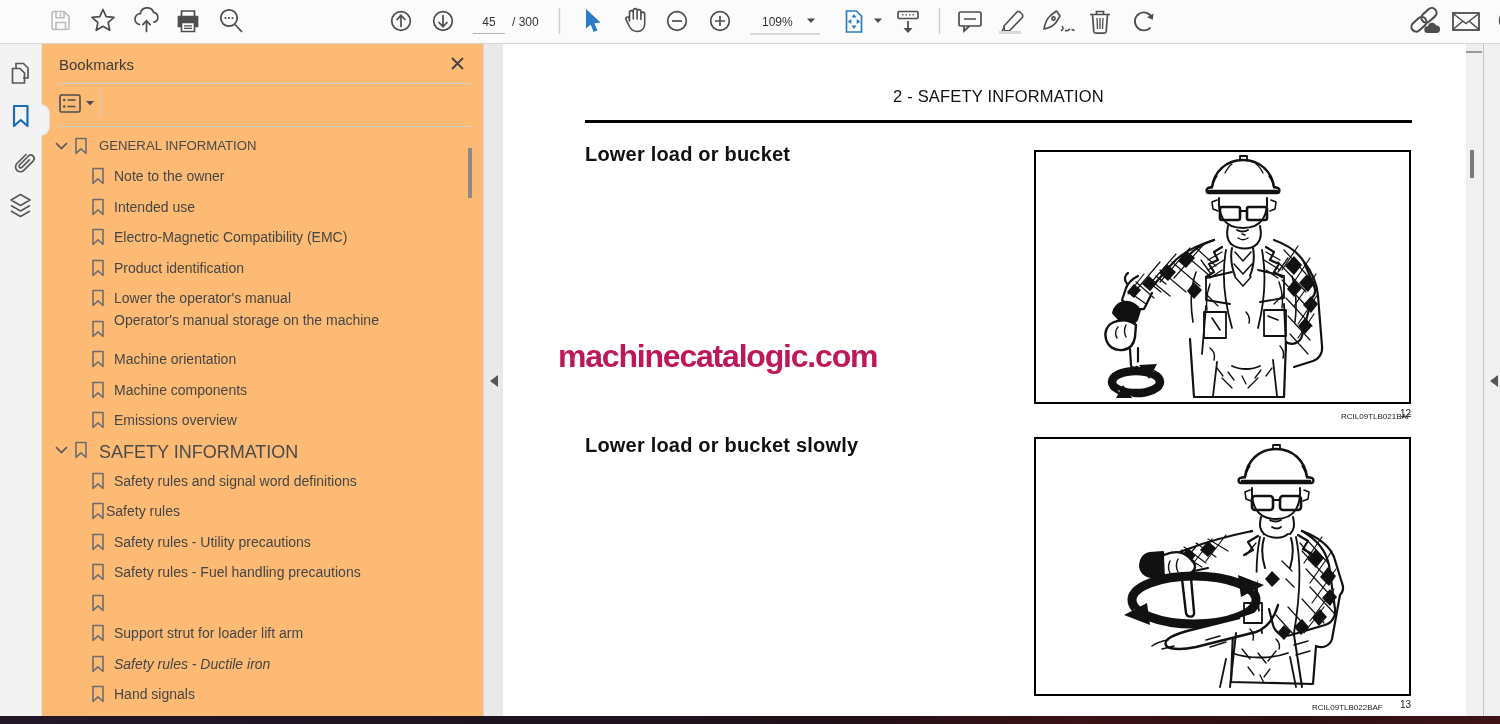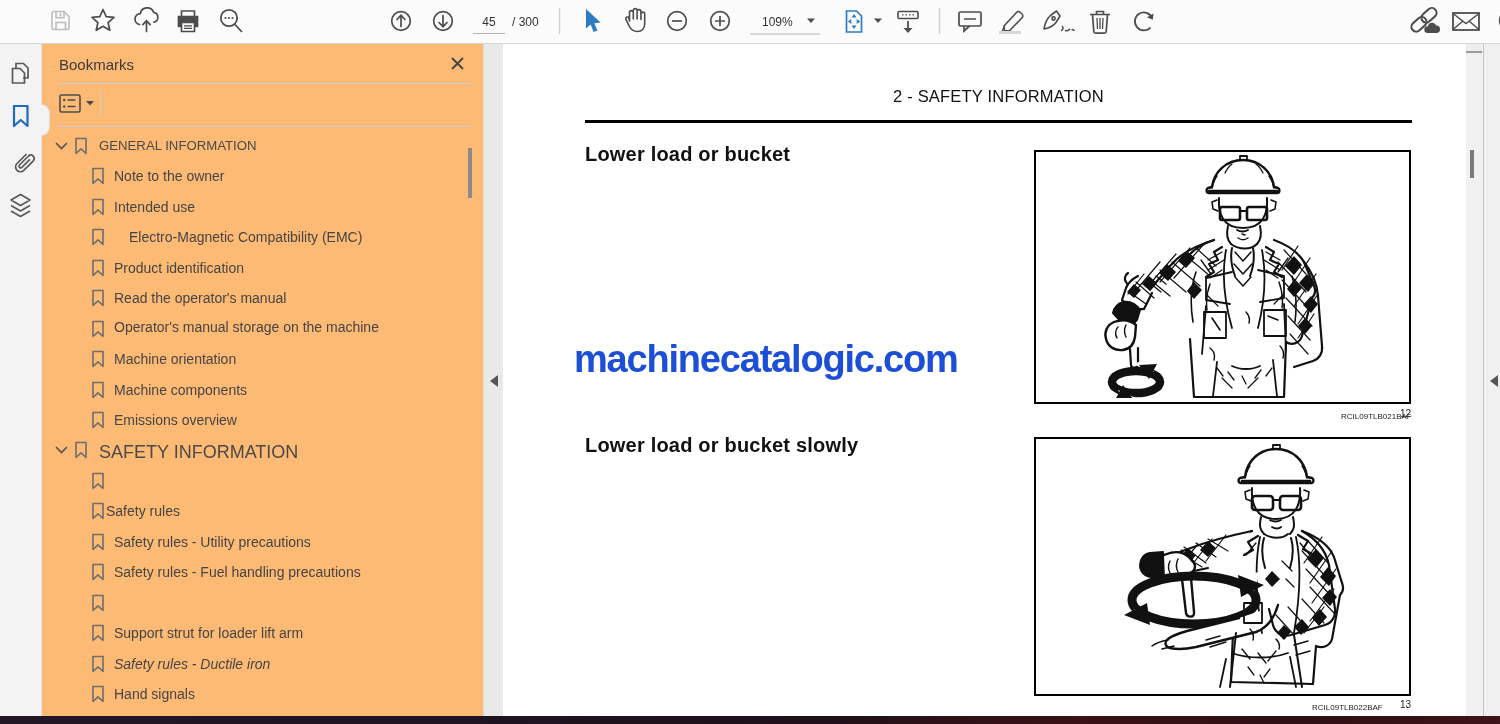--- a/index.html
+++ b/index.html
@@ -178,33 +178,33 @@
       <path d="M2 1.5 h10 v15 l-5-4.6 -5 4.6 z" fill="none" stroke="#6d6d6d" stroke-width="1.6" stroke-linejoin="round"></path>
     </svg>
     <div class="row" style="left:72px;top:124px;">Note to the owner</div>
     <svg class="abs" style="left:49px;top:153.5px;" width="14" height="18" viewBox="0 0 14 18">
       <path d="M2 1.5 h10 v15 l-5-4.6 -5 4.6 z" fill="none" stroke="#6d6d6d" stroke-width="1.6" stroke-linejoin="round"></path>
     </svg>
     <div class="row" style="left:72px;top:154.5px;">Intended use</div>
     <svg class="abs" style="left:49px;top:184px;" width="14" height="18" viewBox="0 0 14 18">
       <path d="M2 1.5 h10 v15 l-5-4.6 -5 4.6 z" fill="none" stroke="#6d6d6d" stroke-width="1.6" stroke-linejoin="round"></path>
     </svg>
-    <div class="row" style="left:72px;top:185px;margin-left:15px;">Electro-Magnetic Compatibility (EMC)</div>
+    <div class="row" style="left:72px;top:185px;">Electro-Magnetic Compatibility (EMC)</div>
     <svg class="abs" style="left:49px;top:214.5px;" width="14" height="18" viewBox="0 0 14 18">
       <path d="M2 1.5 h10 v15 l-5-4.6 -5 4.6 z" fill="none" stroke="#6d6d6d" stroke-width="1.6" stroke-linejoin="round"></path>
     </svg>
     <div class="row" style="left:72px;top:215.5px;">Product identification</div>
     <svg class="abs" style="left:49px;top:245px;" width="14" height="18" viewBox="0 0 14 18">
       <path d="M2 1.5 h10 v15 l-5-4.6 -5 4.6 z" fill="none" stroke="#6d6d6d" stroke-width="1.6" stroke-linejoin="round"></path>
     </svg>
-    <div class="row" style="left:72px;top:246px;">Read the operator's manual</div>
+    <div class="row" style="left:72px;top:246px;">Lower the operator's manual</div>
     <svg class="abs" style="left:49px;top:275.5px;" width="14" height="18" viewBox="0 0 14 18">
       <path d="M2 1.5 h10 v15 l-5-4.6 -5 4.6 z" fill="none" stroke="#6d6d6d" stroke-width="1.6" stroke-linejoin="round"></path>
     </svg>
-    <div class="row" style="left:72px;top:275px;">Operator's manual storage on the machine</div>
+    <div class="row" style="left:72px;top:268px;">Operator's manual storage on the machine</div>
     <svg class="abs" style="left:49px;top:306px;" width="14" height="18" viewBox="0 0 14 18">
       <path d="M2 1.5 h10 v15 l-5-4.6 -5 4.6 z" fill="none" stroke="#6d6d6d" stroke-width="1.6" stroke-linejoin="round"></path>
     </svg>
     <div class="row" style="left:72px;top:307px;">Machine orientation</div>
     <svg class="abs" style="left:49px;top:336.5px;" width="14" height="18" viewBox="0 0 14 18">
       <path d="M2 1.5 h10 v15 l-5-4.6 -5 4.6 z" fill="none" stroke="#6d6d6d" stroke-width="1.6" stroke-linejoin="round"></path>
     </svg>
     <div class="row" style="left:72px;top:337.5px;">Machine components</div>
     <svg class="abs" style="left:49px;top:366.5px;" width="14" height="18" viewBox="0 0 14 18">
       <path d="M2 1.5 h10 v15 l-5-4.6 -5 4.6 z" fill="none" stroke="#6d6d6d" stroke-width="1.6" stroke-linejoin="round"></path>
@@ -213,20 +213,21 @@
     <svg class="abs" style="left:13px;top:402px;" width="13" height="9" viewBox="0 0 13 9">
       <path d="M1.5 1.5 l5 5 5-5" fill="none" stroke="#555" stroke-width="1.7" stroke-linecap="round"></path>
     </svg>
     <svg class="abs" style="left:32px;top:397px;" width="14" height="18" viewBox="0 0 14 18">
       <path d="M2 1.5 h10 v15 l-5-4.6 -5 4.6 z" fill="none" stroke="#6d6d6d" stroke-width="1.6" stroke-linejoin="round"></path>
     </svg>
     <div class="row" style="left:57px;top:398px;font-size:18px;color:#4a4a4a;">SAFETY INFORMATION</div>
     <svg class="abs" style="left:49px;top:427.5px;" width="14" height="18" viewBox="0 0 14 18">
       <path d="M2 1.5 h10 v15 l-5-4.6 -5 4.6 z" fill="none" stroke="#6d6d6d" stroke-width="1.6" stroke-linejoin="round"></path>
     </svg>
+    <div class="row" style="left:72px;top:428.5px;">Safety rules and signal word definitions</div>
     <svg class="abs" style="left:49px;top:458px;" width="14" height="18" viewBox="0 0 14 18">
       <path d="M2 1.5 h10 v15 l-5-4.6 -5 4.6 z" fill="none" stroke="#6d6d6d" stroke-width="1.6" stroke-linejoin="round"></path>
     </svg>
     <div class="row" style="left:64px;top:459px;">Safety rules</div>
     <svg class="abs" style="left:49px;top:488.5px;" width="14" height="18" viewBox="0 0 14 18">
       <path d="M2 1.5 h10 v15 l-5-4.6 -5 4.6 z" fill="none" stroke="#6d6d6d" stroke-width="1.6" stroke-linejoin="round"></path>
     </svg>
     <div class="row" style="left:72px;top:489.5px;">Safety rules - Utility precautions</div>
     <svg class="abs" style="left:49px;top:519px;" width="14" height="18" viewBox="0 0 14 18">
       <path d="M2 1.5 h10 v15 l-5-4.6 -5 4.6 z" fill="none" stroke="#6d6d6d" stroke-width="1.6" stroke-linejoin="round"></path>
@@ -249,21 +250,21 @@
     <div class="row" style="left:72px;top:642px;">Hand signals</div>
     <div class="abs" style="left:426px;top:104px;width:4px;height:50px;background:#8a8a8a;"></div>
     <div class="abs" style="left:441px;top:0px;width:1px;height:672px;background:#d9d9d9;"></div>
     <div class="abs" style="left:-1px;top:60px;width:7px;height:30px;background:#f3f3f3;border:1px solid #dcdcdc;border-left:1px solid #f3f3f3;border-radius:0 9px 9px 0;"></div>
   </div>
 <div id="docarea" class="abs">
   <div id="page">
     <div class="docH1" style="left:82px;top:43px;width:827px;text-align:center;">2 - SAFETY INFORMATION</div>
     <div class="abs" style="left:82px;top:76px;width:827px;height:3px;background:#000;"></div>
     <div class="docH2" style="left:82px;top:99px;">Lower load or bucket</div>
-    <div class="abs" style="left:71px;top:294px;font-size:38px;font-weight:bold;color:#1d4ed8;letter-spacing:-1.2px;">machinecatalogic.com</div>
+    <div class="abs" style="left:55px;top:294px;font-size:32px;font-weight:bold;color:#be185d;letter-spacing:-1.2px;">machinecatalogic.com</div>
     <div class="figbox" style="left:531px;top:106px;width:373px;height:250px;"><svg width="369" height="246" viewBox="0 0 369 246" fill="none" stroke="#111" stroke-width="2" stroke-linecap="round" stroke-linejoin="round">
 <path d="M207 8 c-17 0 -29 12 -31 27 l-4 1 c-2 1 -2 5 1 5 l68 0 c3 0 3 -4 1 -5 l-4 -1 c-2 -15 -14 -27 -31 -27 z" fill="#fff" stroke-width="2.4"></path>
 <path d="M204 8 v-4 h7 v4" stroke-width="1.8"></path>
 <path d="M181 24 c-3 4 -4 8 -5 12 M233 24 c3 4 4 8 5 12 M196 12 c-3 2 -5 5 -7 9 M220 12 c3 2 5 5 7 9" stroke-width="1.3"></path>
 <path d="M173 39 h68" stroke-width="2.6"></path>
 <path d="M183 46 c-1 16 4 30 24 30 s25 -14 24 -30" fill="#fff"></path>
 <path d="M181 48 l-5 2 1 7 5 2 M235 48 l5 2 -1 7 -5 2" stroke-width="1.6"></path>
 <rect x="184" y="55" width="20" height="13" rx="2" stroke-width="2.6"></rect>
 <rect x="211" y="55" width="20" height="13" rx="2" stroke-width="2.6"></rect>
 <path d="M204 59 h7" stroke-width="2"></path>

